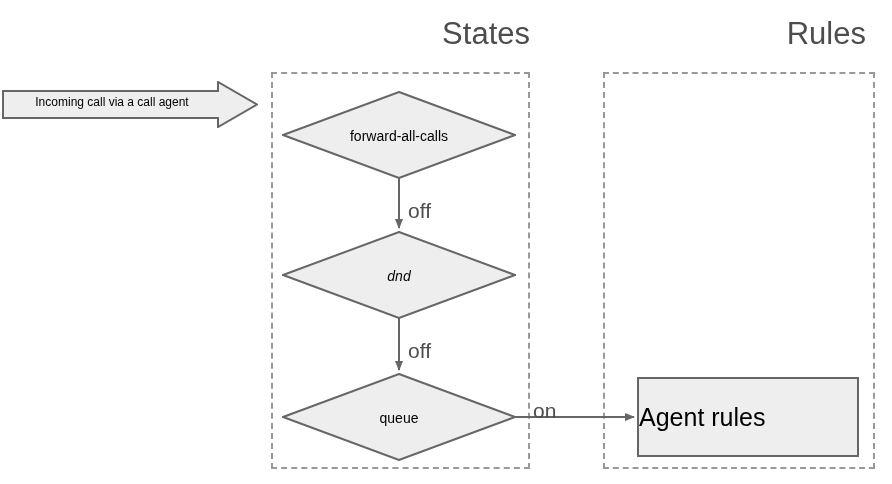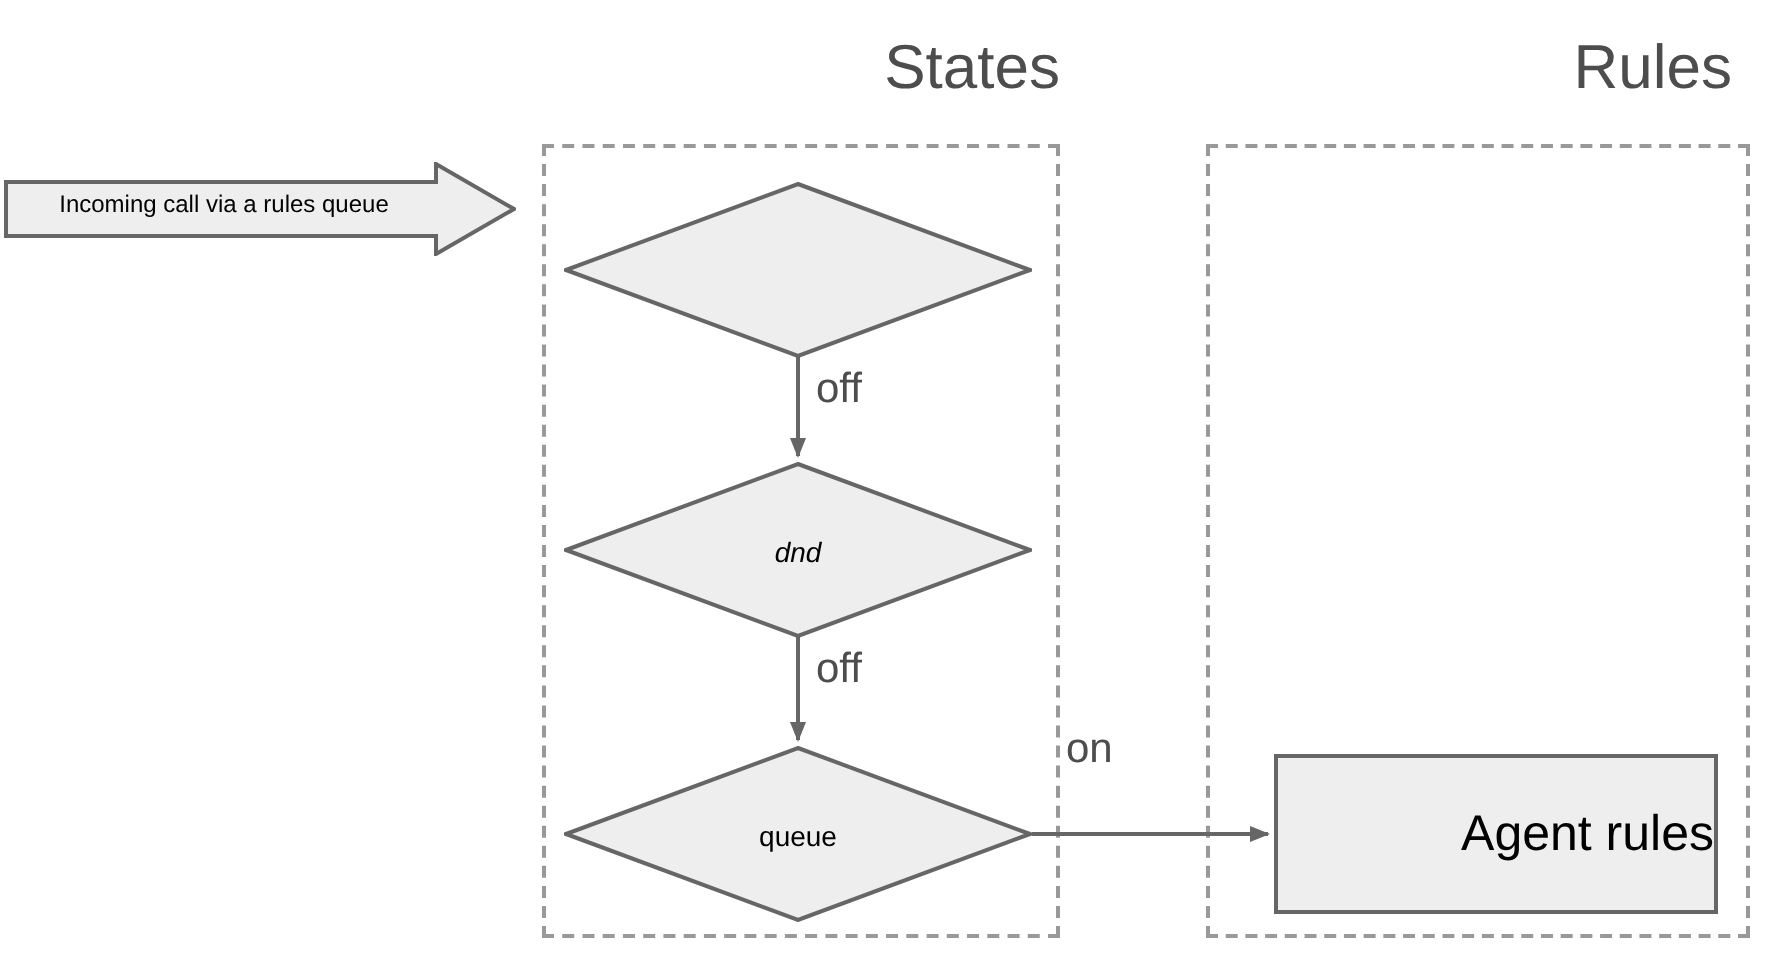--- a/index.html
+++ b/index.html
@@ -115,40 +115,41 @@
     position: absolute;
     left: 637px;
     top: 377px;
     width: 222px;
     height: 80px;
     background: #eeeeee;
     border: 2px solid #666666;
     box-sizing: border-box;
     display: flex;
     align-items: center;
-    justify-content: flex-end;
+    justify-content: flex-start;
   }
   #agent-rules-label {
     font-size: 25px;
     color: #000000;
     white-space: nowrap;
     line-height: 1;
   }
 
   
   .edge-label {
     position: absolute;
     font-size: 21px;
     color: #4d4d4d;
     white-space: nowrap;
     line-height: 1;
+    margin-top: 16px;
   }
   #edge-label-off-1 { left: 408px; top: 184px; }
   #edge-label-off-2 { left: 408px; top: 324px; }
-  #edge-label-on    { left: 533px; top: 364px; }
+  #edge-label-on    { left: 533px; top: 384px; }
 
   
   #connectors {
     position: absolute;
     left: 0;
     top: 0;
     width: 892px;
     height: 484px;
     pointer-events: none;
   }
@@ -164,27 +165,28 @@
 
   <div class="group-box" id="states-group"></div>
 
   <div class="group-box" id="rules-group"></div>
 
   <div id="incoming-call-block">
     <svg width="256" height="47" viewBox="0 0 256 47" xmlns="http://www.w3.org/2000/svg">
       <polygon points="1,10 216,10 216,1 255,23.5 216,46 216,37 1,37" fill="#eeeeee" stroke="#666666" stroke-width="2" stroke-linejoin="miter"></polygon>
     </svg>
   </div>
-  <div id="incoming-call-label">Incoming call via a rules queue</div>
+  <div id="incoming-call-label">Incoming call via a call agent</div>
 
   <div class="state-node" id="node-forward">
     <svg width="234" height="88" viewBox="0 0 234 88" xmlns="http://www.w3.org/2000/svg">
       <polygon points="117,1 233,44 117,87 1,44" fill="#eeeeee" stroke="#666666" stroke-width="2" stroke-linejoin="miter"></polygon>
     </svg>
   </div>
+  <div class="state-label" id="label-forward">forward-all-calls</div>
 
   <div class="state-node" id="node-dnd">
     <svg width="234" height="88" viewBox="0 0 234 88" xmlns="http://www.w3.org/2000/svg">
       <polygon points="117,1 233,44 117,87 1,44" fill="#eeeeee" stroke="#666666" stroke-width="2" stroke-linejoin="miter"></polygon>
     </svg>
   </div>
   <div class="state-label" id="label-dnd">dnd</div>
 
   <div class="state-node" id="node-agent">
     <svg width="234" height="88" viewBox="0 0 234 88" xmlns="http://www.w3.org/2000/svg">

